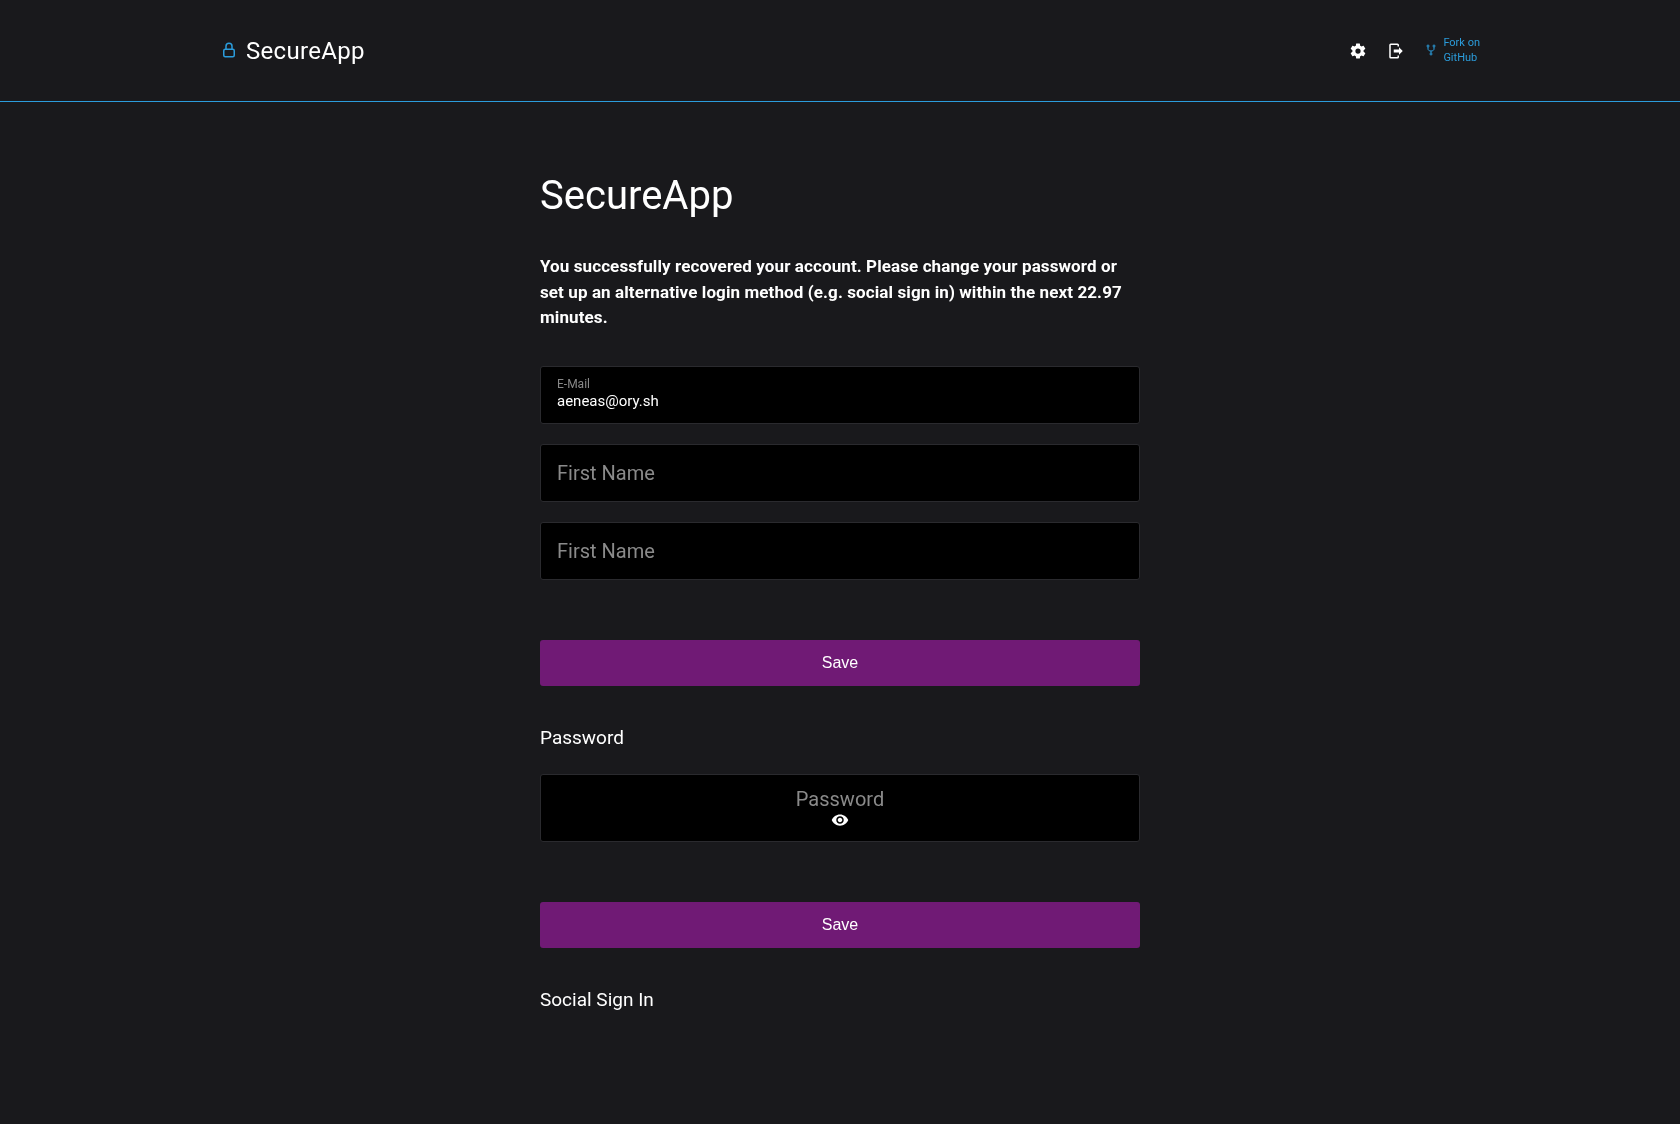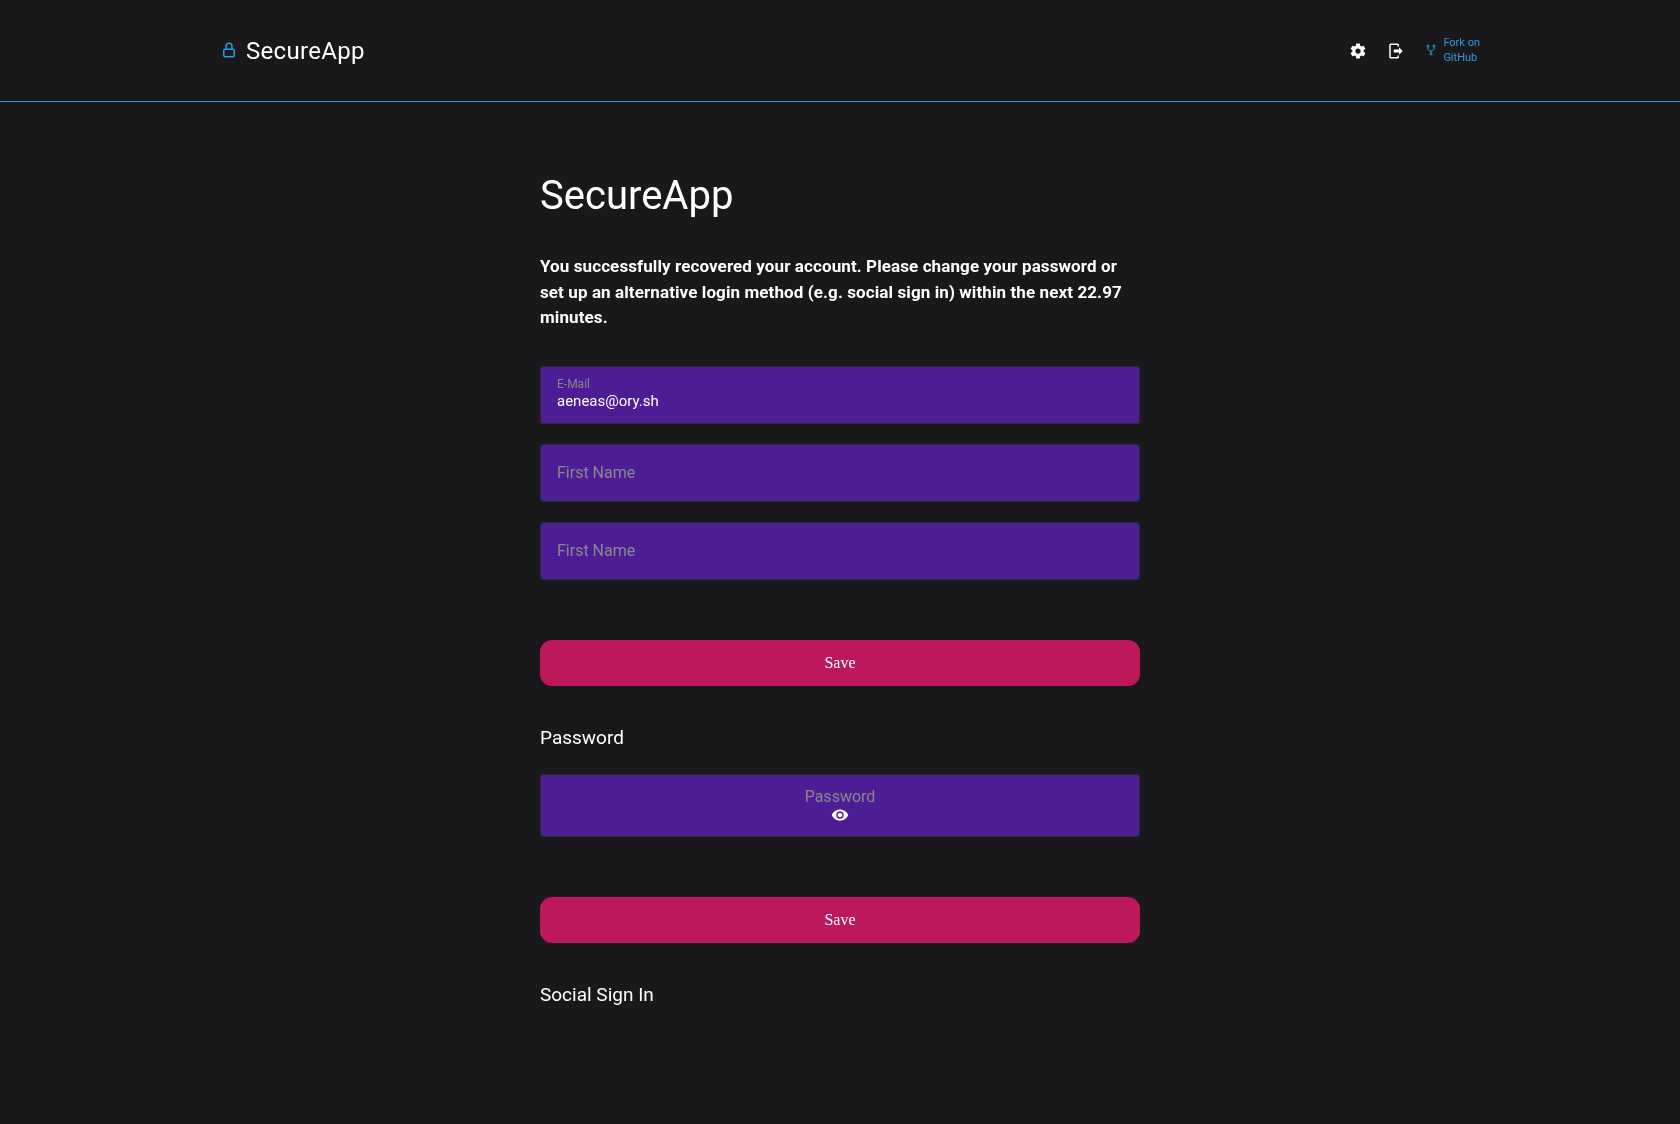--- a/index.html
+++ b/index.html
@@ -94,21 +94,21 @@
       letter-spacing: 0.1px;
     }
 
     .section-title {
       font-size: 19px;
       font-weight: 400;
       margin-bottom: 25px;
     }
 
     .input-group {
-      background-color: #4c1d95;
+      background-color: #000000;
       border: 1px solid #2a2a2e;
       border-radius: 3px;
       padding: 12px 16px;
       margin-bottom: 20px;
       position: relative;
       min-height: 58px;
       display: flex;
       flex-direction: column;
       justify-content: center;
     }
@@ -128,21 +128,21 @@
       font-size: 15px;
       color: #ffffff;
       background: transparent;
       border: none;
       outline: none;
       width: 100%;
       font-family: inherit;
     }
 
     .placeholder-label {
-      font-size: 16px;
+      font-size: 20px;
       color: #8a8a8a;
     }
 
     .input-hidden {
       position: absolute;
       opacity: 0;
       pointer-events: none;
     }
 
     .password-group {
@@ -154,31 +154,31 @@
     .eye-icon {
       width: 18px;
       height: 18px;
       color: #ffffff;
       cursor: pointer;
       flex-shrink: 0;
     }
 
     .save-btn {
       width: 100%;
-      background-color: #be185d;
+      background-color: #701a75;
       color: #ffffff;
       border: none;
-      border-radius: 12px;
+      border-radius: 3px;
       padding: 14px;
       font-size: 16px;
       font-weight: 500;
       cursor: pointer;
       margin-top: 40px;
       margin-bottom: 40px;
-      font-family: Liberation Serif, serif;
+      font-family: Liberation Sans, sans-serif;
     }
 
     svg {
       display: block;
     }
   </style>
 </head>
 <body>
 
 <header class="header">

